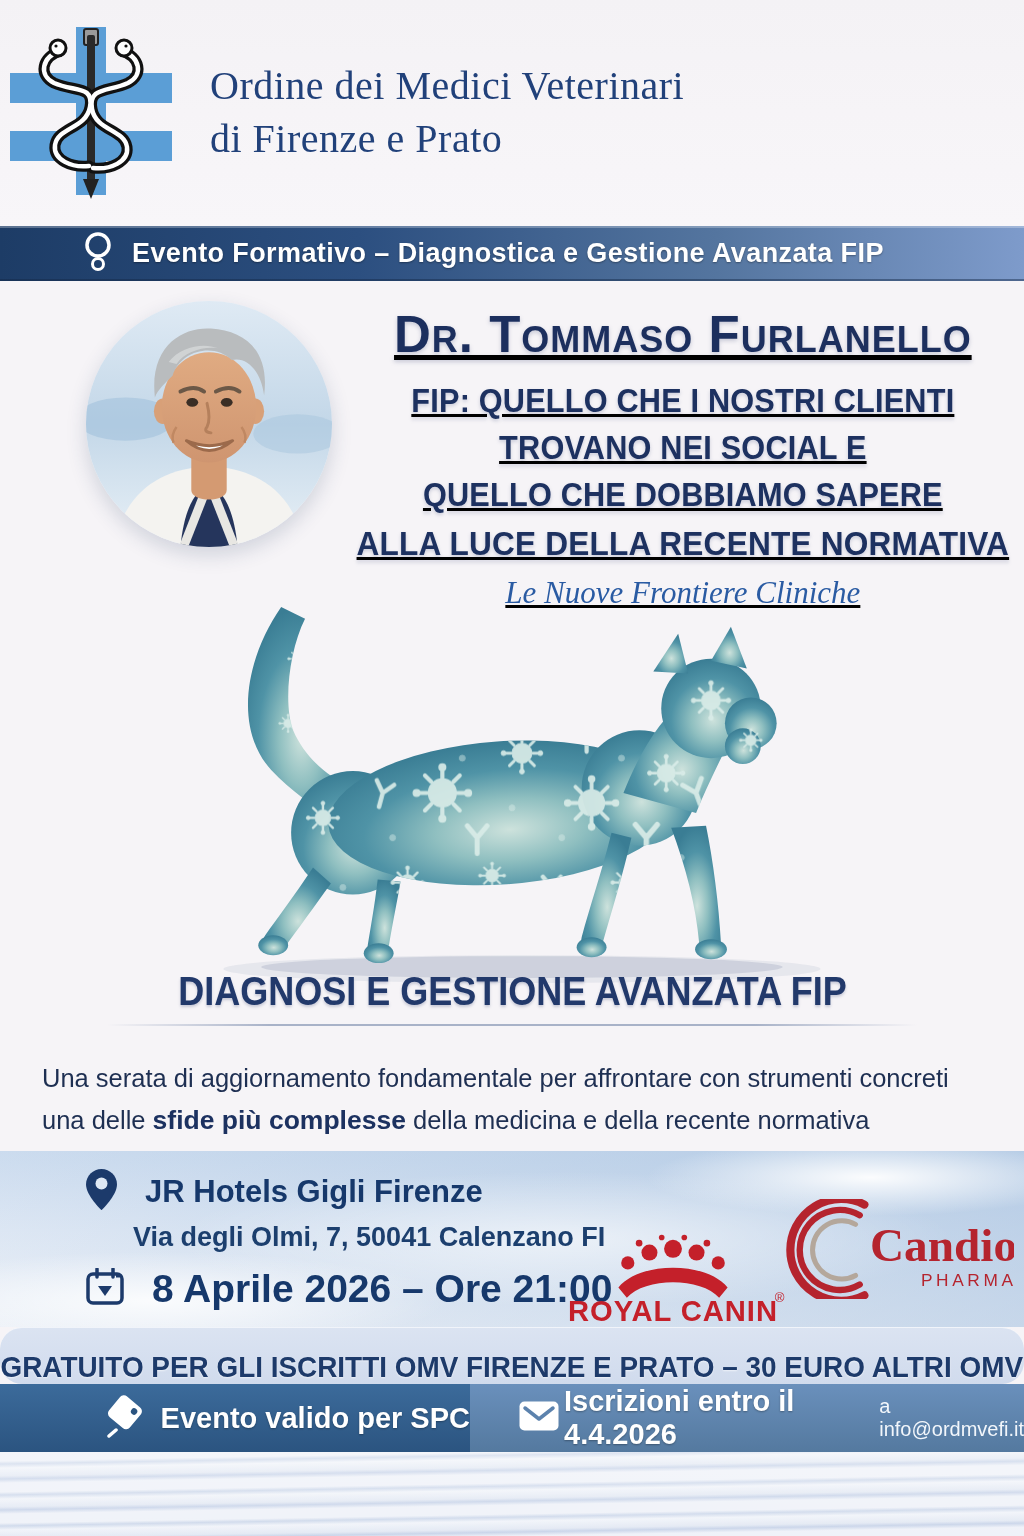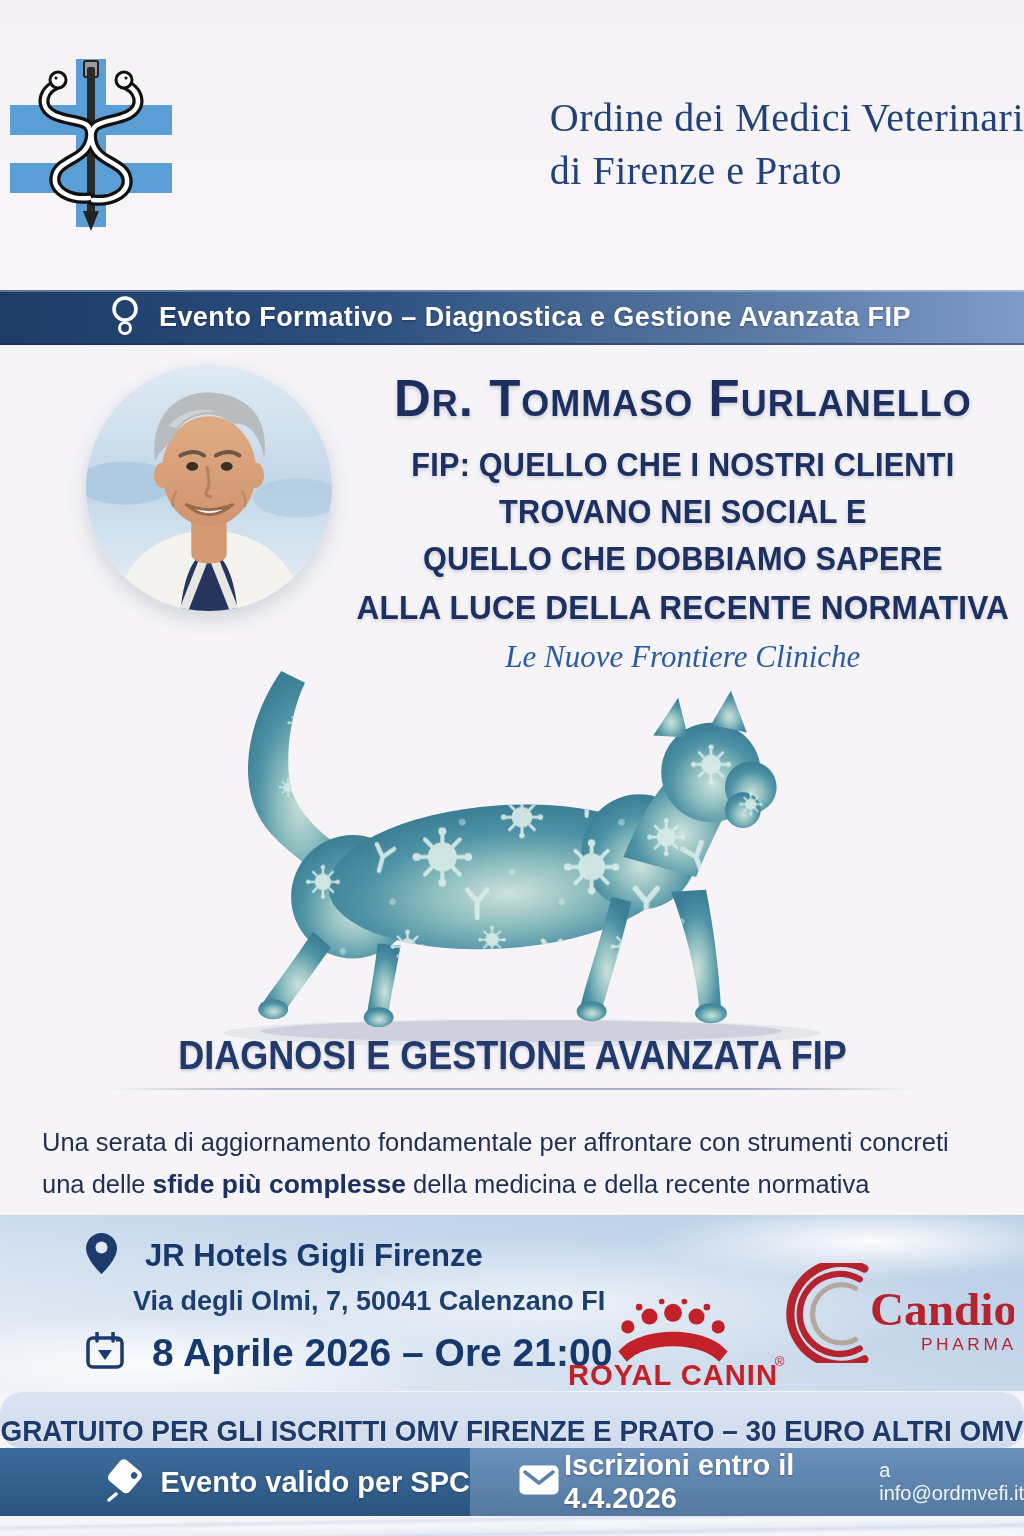--- a/index.html
+++ b/index.html
@@ -1,31 +1,31 @@
 <!DOCTYPE html>
 <html><head>
 <meta charset="utf-8">
 <style>
   * { margin:0; padding:0; box-sizing:border-box; }
   html,body { width:1024px; }
   body { font-family:"Liberation Sans", sans-serif; background:#e9e9ee; }
   .poster { position:relative; width:1024px; height:1536px; background:#f6f4f7; overflow:hidden; }
 
   
-  .header { height:290px; display:flex; align-items:center; justify-content:space-between; gap:30px; background:linear-gradient(180deg,#f4f2f5 0%,#f8f6f9 100%); }
+  .header { height:226px; display:flex; align-items:center; justify-content:flex-start; gap:30px; background:linear-gradient(180deg,#f4f2f5 0%,#f8f6f9 100%); }
   .org-title { font-family:"Liberation Serif", serif; font-size:40px; color:#21417a; line-height:1.32; letter-spacing:.5px; }
 
   
-  .banner { height:55px; display:flex; align-items:center; padding-left:109px; gap:18px;
+  .banner { height:55px; display:flex; align-items:center; padding-left:82px; gap:18px;
     background:linear-gradient(90deg,#1d3c66 0%, #2c4f80 35%, #54759f 70%, #7e9bcb 100%);
     border-top:2px solid rgba(255,255,255,.28); border-bottom:2px solid rgba(20,40,70,.45); }
   .banner-text { color:#fff; font-size:27px; font-weight:600; letter-spacing:.4px; text-shadow:0 1px 2px rgba(0,0,0,.35); }
 
   
-  .speaker { height:308px; display:flex; padding:20px 28px 0 86px; }
+  .speaker { height:308px; display:flex; padding:20px 28px 0 86px;text-decoration:underline; }
   .photo-wrap { flex:0 0 246px; }
   .photo { width:246px; height:246px; border-radius:50%; overflow:hidden; box-shadow:0 8px 20px rgba(40,60,100,.18); }
   .speaker-right { flex:1; text-align:center; padding-top:4px; }
   .speaker-name { font-size:51px; font-weight:bold; font-variant:small-caps; color:#1c2f5e; letter-spacing:1px;
     text-shadow:0 2px 4px rgba(90,100,140,.3); margin-bottom:14px; }
   .caps-line { font-size:33px; font-weight:bold; color:#1d3160; line-height:1.42; letter-spacing:.2px;
     transform:scaleX(.93); transform-origin:center; text-shadow:0 2px 4px rgba(100,110,150,.3); white-space:nowrap; }
   .caps-line.wide { font-size:34px; }
   .speaker-sub { margin-top:8px; font-family:"Liberation Serif", serif; font-style:italic; font-size:31px; color:#2a5ba3; }
 

